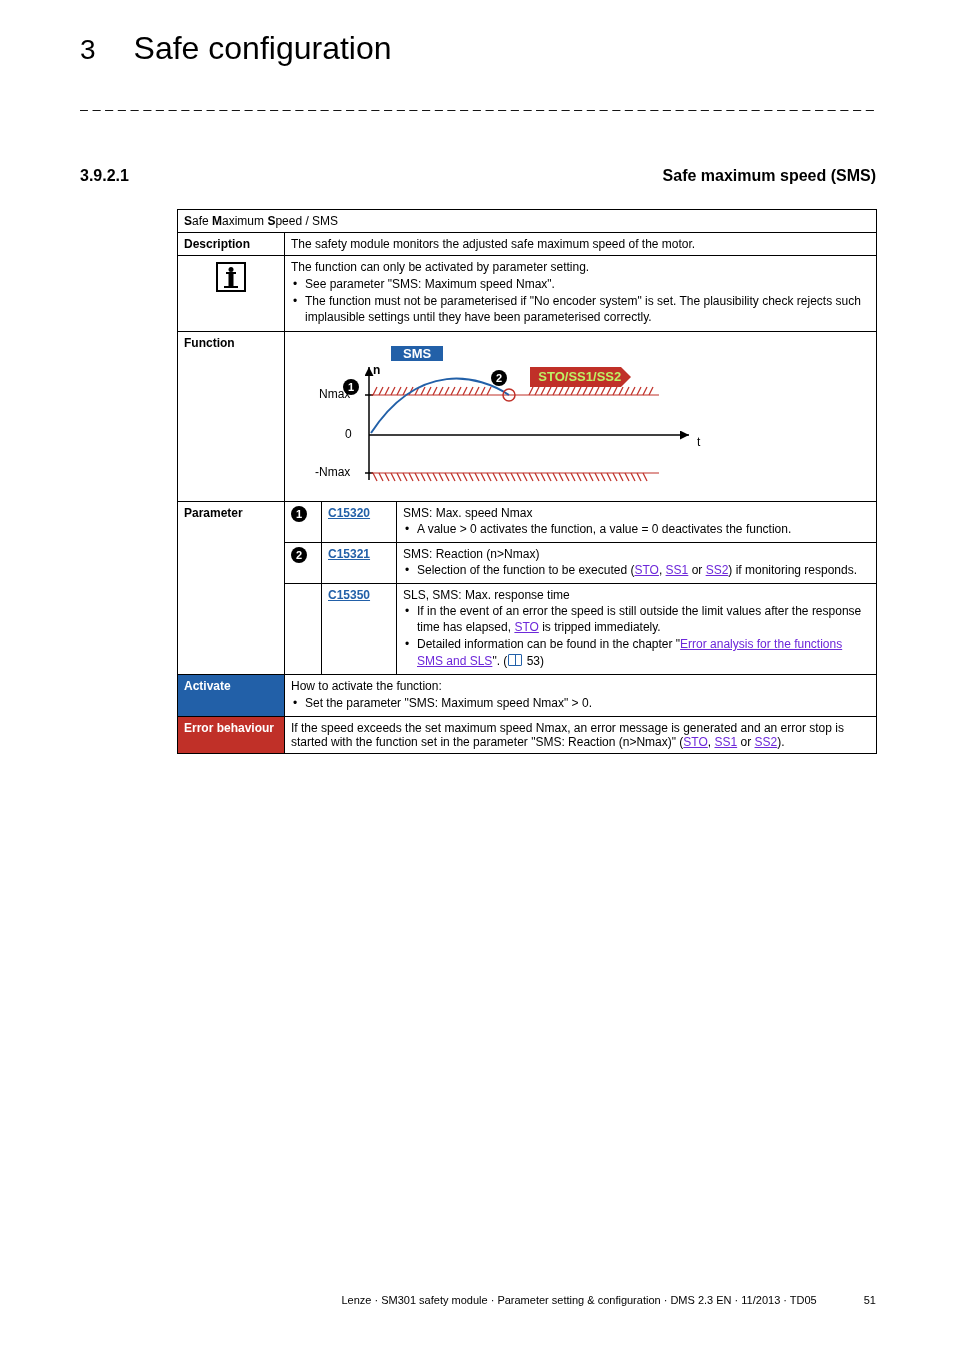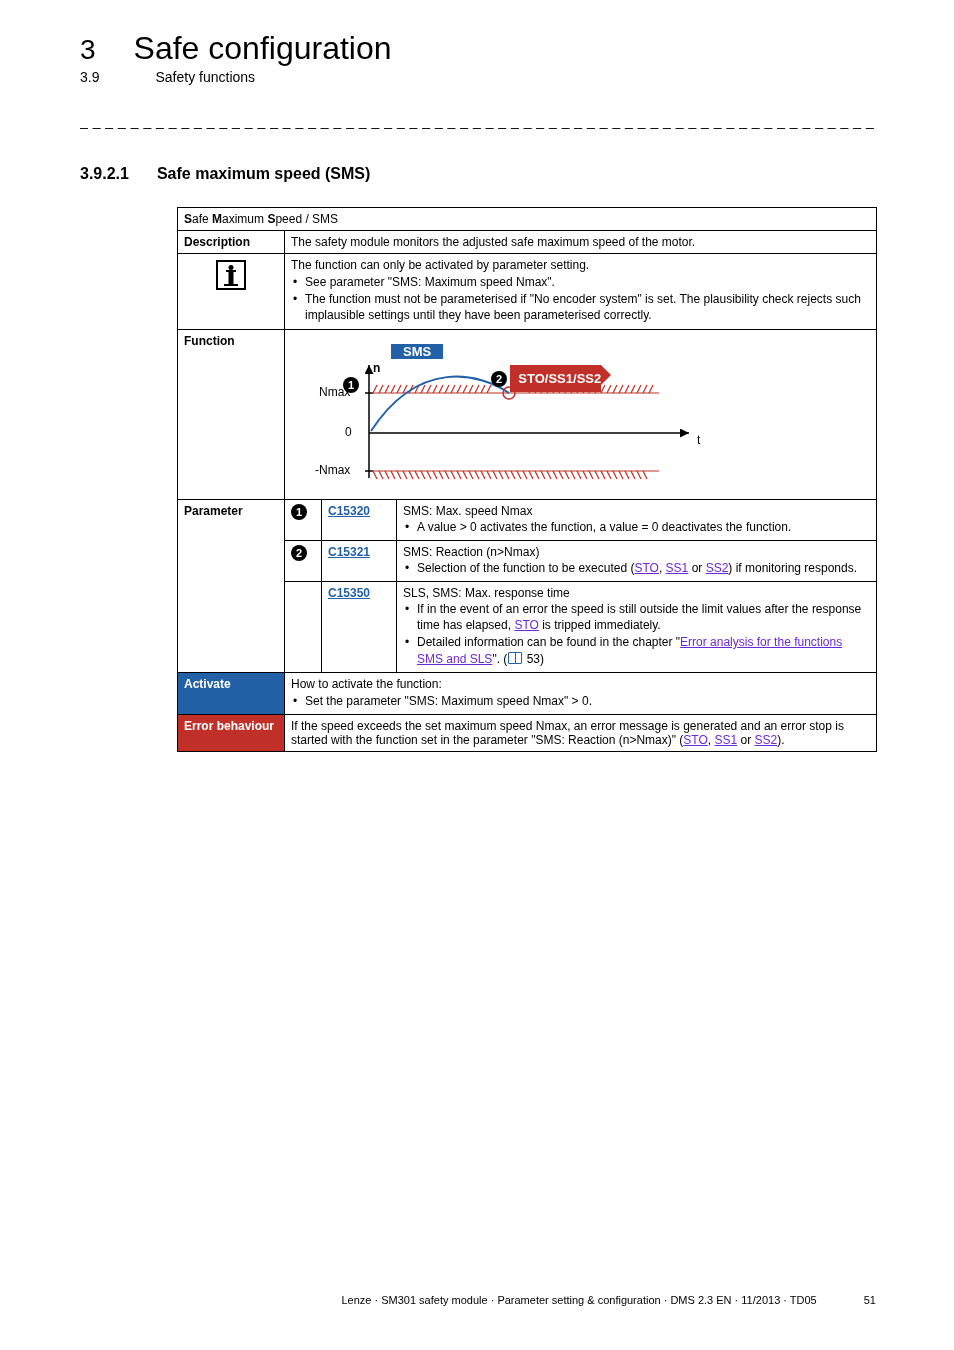--- a/index.html
+++ b/index.html
@@ -36,23 +36,24 @@
     letter-spacing: 0.5px;
     font-size: 14px;
     color: #000;
     white-space: nowrap;
     overflow: hidden;
   }
   .sect-row {
     display: flex;
     align-items: baseline;
     gap: 28px;
-    margin-top: 36px;
+    margin-top: 56px;
     font-weight: 700;
     font-size: 16px;
+    justify-content: space-between;
   }
   .content-tbl {
     margin-top: 24px;
     margin-left: 97px;
     width: 700px;
     border-collapse: collapse;
     font-size: 12px;
   }
   .content-tbl td, .content-tbl th {
     border: 1px solid #000;
@@ -118,27 +119,27 @@
     color: #fff;
     font-weight: 700;
     font-size: 13px;
     padding: 0 12px;
     margin-left: 36px;
   }
   .sto-badge {
     display: inline-flex;
     align-items: center;
     background: #c03028;
-    color: #ffffff;
+    color: #bef264;
     font-weight: 700;
     font-size: 13px;
-    height: 27px;
+    height: 20px;
     padding-left: 8px;
     position: relative;
-    margin-left: 0;
+    margin-left: 20px;
   }
   .sto-badge::after {
     content: "";
     position: absolute;
     right: -10px; top: 0;
     width: 0; height: 0;
     border-top: 10px solid transparent;
     border-bottom: 10px solid transparent;
     border-left: 10px solid #c03028;
   }
@@ -189,24 +190,20 @@
   .axis-lbl { font-size: 12px; }
 </style>
 </head>
 <body>
 
 <div class="page">
 
   <div class="hdr-row1">
     <span class="chap-num">3</span>
     <span class="chap-title">Safe configuration</span>
-  </div>
-  <div class="hdr-row2">
-    <span>3.9</span>
-    <span>Safety functions</span>
   </div>
 
   <div class="sep">_ _ _ _ _ _ _ _ _ _ _ _ _ _ _ _ _ _ _ _ _ _ _ _ _ _ _ _ _ _ _ _ _ _ _ _ _ _ _ _ _ _ _ _ _ _ _ _ _ _ _ _ _ _ _ _ _ _ _ _ _ _ _ _</div>
 
   <div class="sect-row">
     <span>3.9.2.1</span>
     <span>Safe maximum speed (SMS)</span>
   </div>
 
   <table class="content-tbl">

